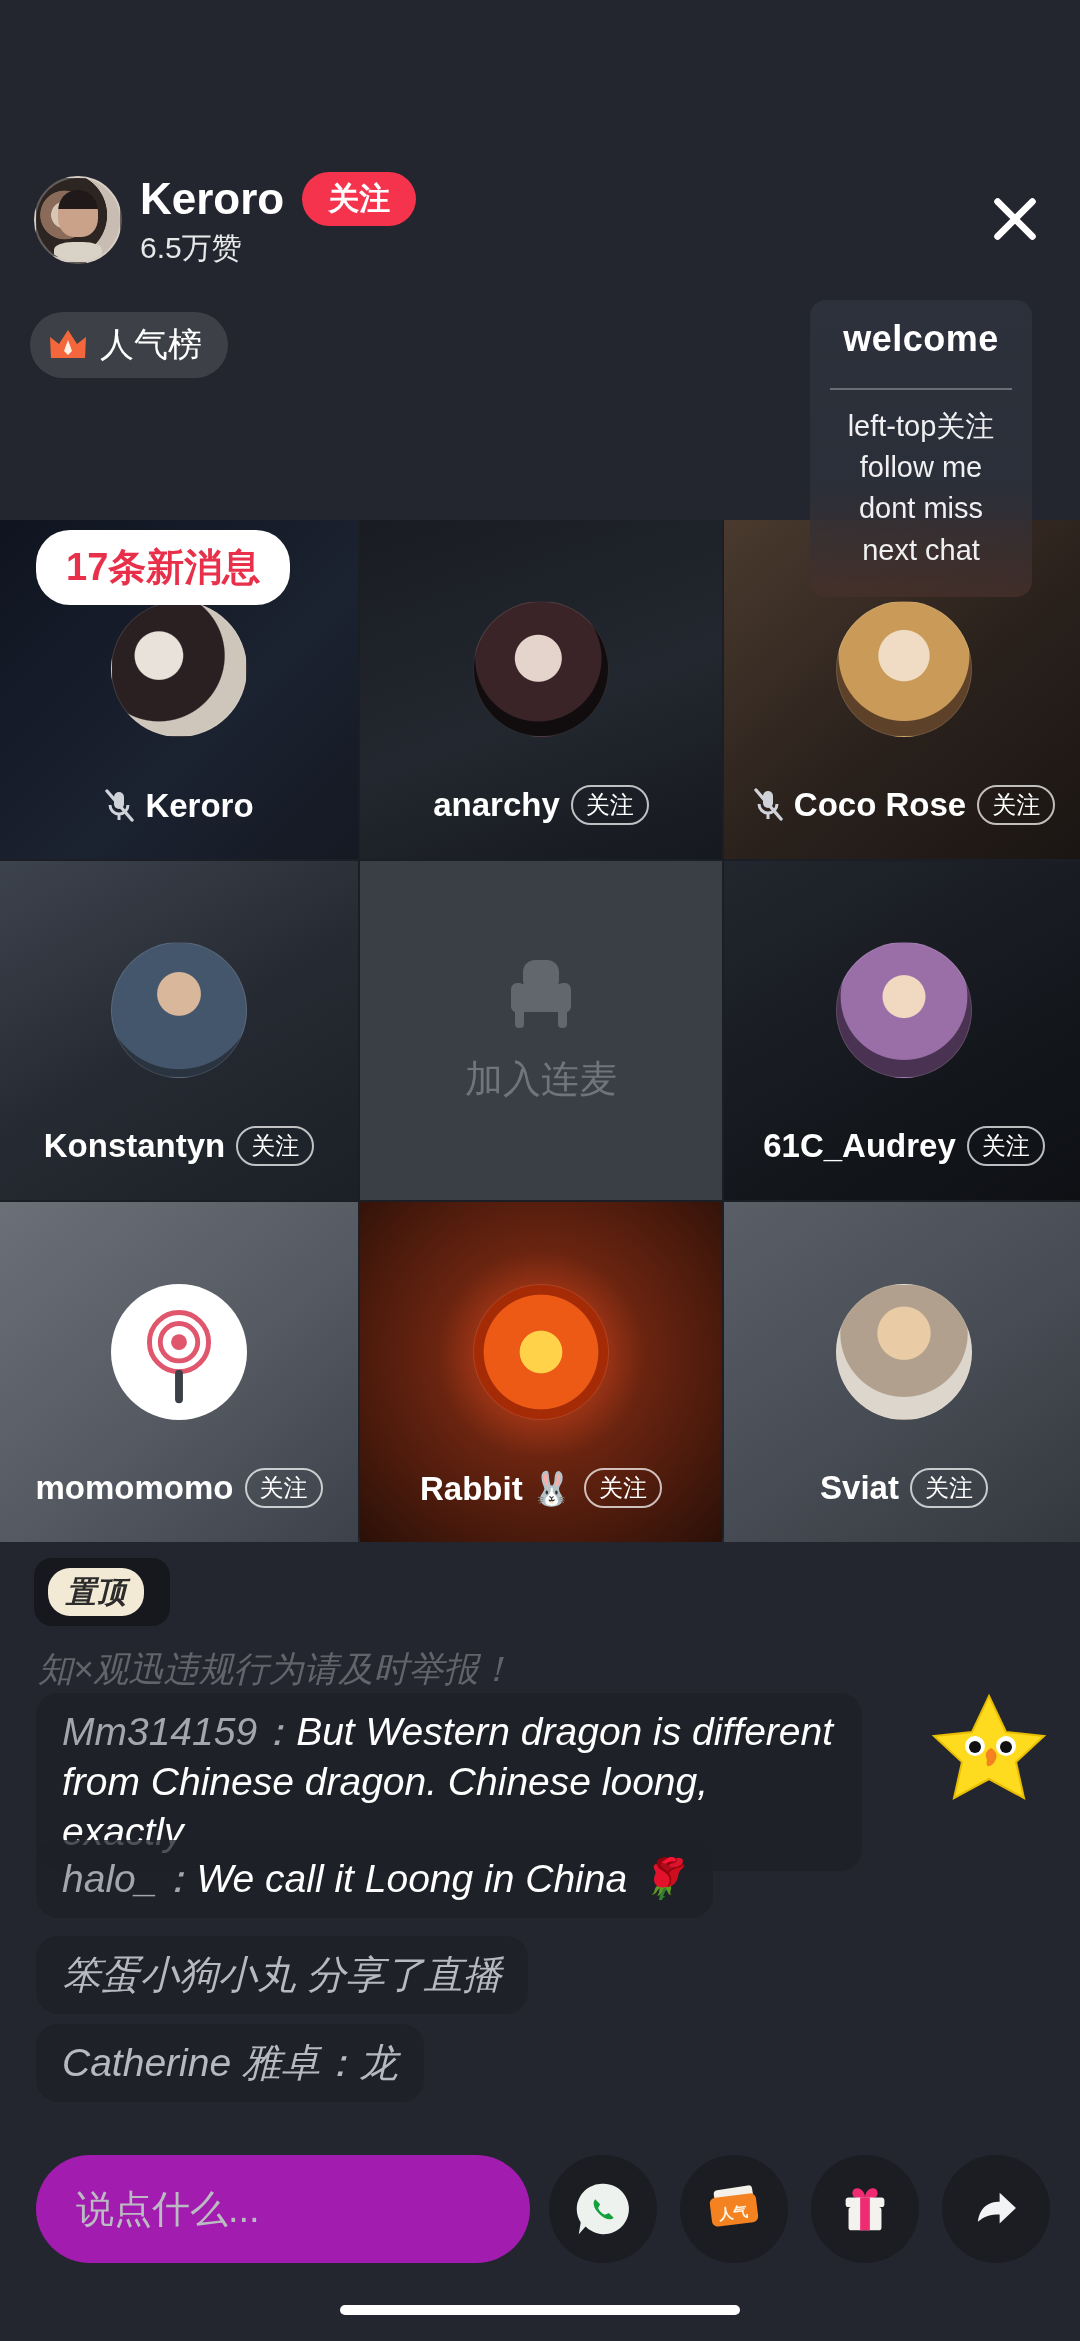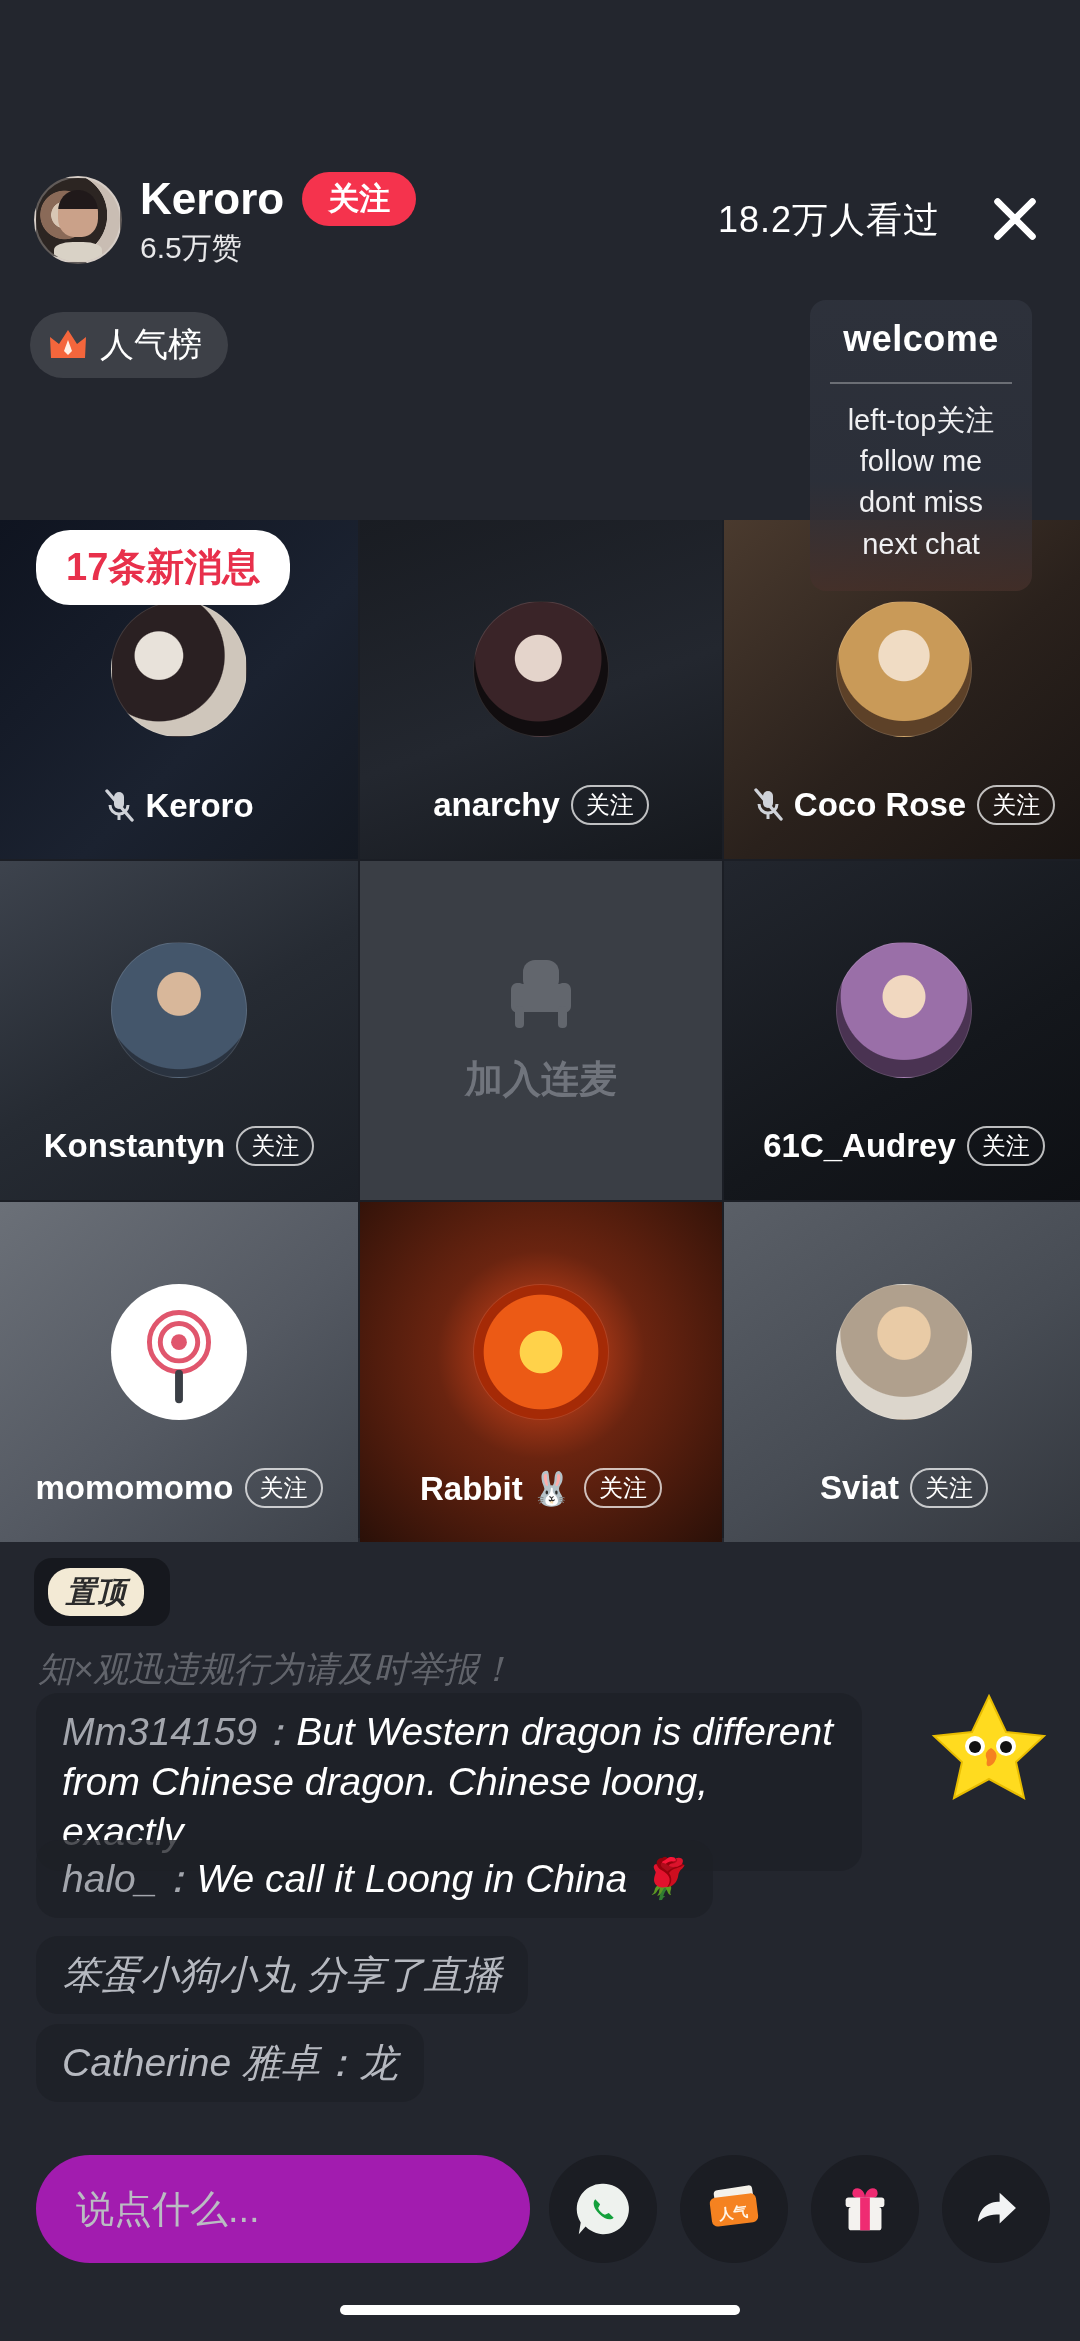--- a/index.html
+++ b/index.html
@@ -109,21 +109,21 @@
   
   .welcome {
     position:absolute; right:48px; top:300px; z-index:45;
     width:222px; padding:18px 16px 26px;
     border-radius:16px;
     background:linear-gradient(180deg, rgba(46,50,60,.92) 0%, rgba(44,48,58,.9) 62%, rgba(70,48,42,.78) 100%);
     text-align:center;
   }
   .welcome-title {
     font-size:36px; font-weight:700; color:#fff; letter-spacing:.5px;
-    padding-bottom:22px;
+    padding-bottom:28px;
   }
   .welcome-div {
     height:2px; background:rgba(255,255,255,.3); margin:0 4px 16px;
   }
   .welcome-line {
     font-size:29px; color:#f0f0f2; line-height:1.42; font-weight:400;
   }
 
   
   .grid {
@@ -149,21 +149,21 @@
   .mic-off { width:30px; height:34px; flex:none; }
   .pill-follow {
     font-size:24px; color:#fff; font-weight:500;
     border:2px solid rgba(255,255,255,.72);
     border-radius:20px; padding:3px 13px; line-height:1.25;
     white-space:nowrap;
   }
   .join-tile { background:#3a3e45; display:flex; flex-direction:column;
                align-items:center; justify-content:center; gap:18px; }
   .chair { width:88px; height:80px; }
-  .join-text { font-size:38px; color:#70747c; font-weight:700; }
+  .join-text { font-size:38px; color:#70747c; font-weight:400; }
 
   
   .chat {
     position:absolute; top:1538px; left:0; width:1080px; height:565px;
     z-index:30; overflow:hidden;font-style:italic;
   }
   .pinned {
     position:absolute; left:34px; top:20px;
     display:flex; align-items:center; gap:16px;
     background:rgba(20,22,27,.82); border-radius:18px;
@@ -245,21 +245,20 @@
     <div class="host">
       <div class="host-av"></div>
       <div class="host-meta">
         <div class="host-row">
           <span class="host-name">Keroro</span>
           <button class="follow-btn">关注</button>
         </div>
         <span class="host-likes">6.5万赞</span>
       </div>
     </div>
-    <div class="viewers">18.2万人看过</div>
     <svg class="close-btn" viewBox="0 0 60 60">
       <path d="M12 12 L48 48 M48 12 L12 48" stroke="#fff" stroke-width="7" stroke-linecap="round"></path>
     </svg>
   </div>
 
   <div class="rank-badge">
     <svg class="crown" viewBox="0 0 40 36">
       <path d="M3 31 L2 10 L11 17 L20 3 L29 17 L38 10 L37 31 Z" fill="#f4663c"></path>
       <path d="M20 13 L24 24 L20 28 L16 24 Z" fill="#fff1e6"></path>
     </svg>

